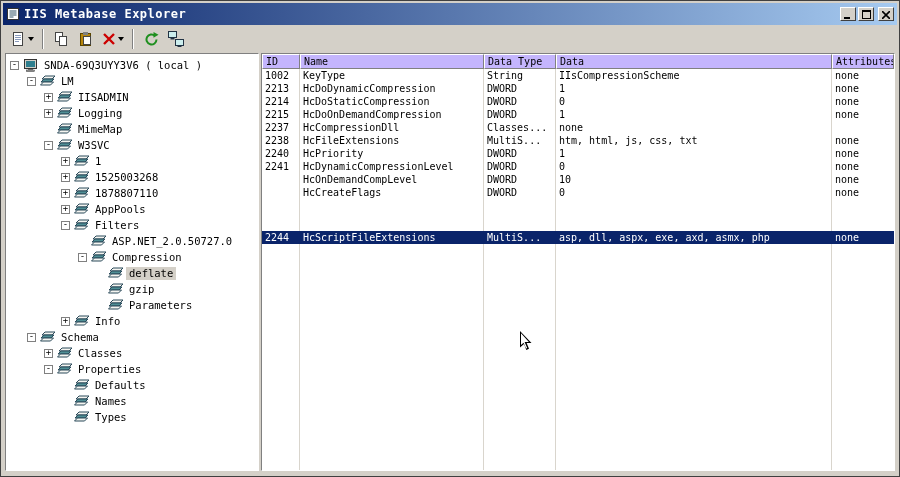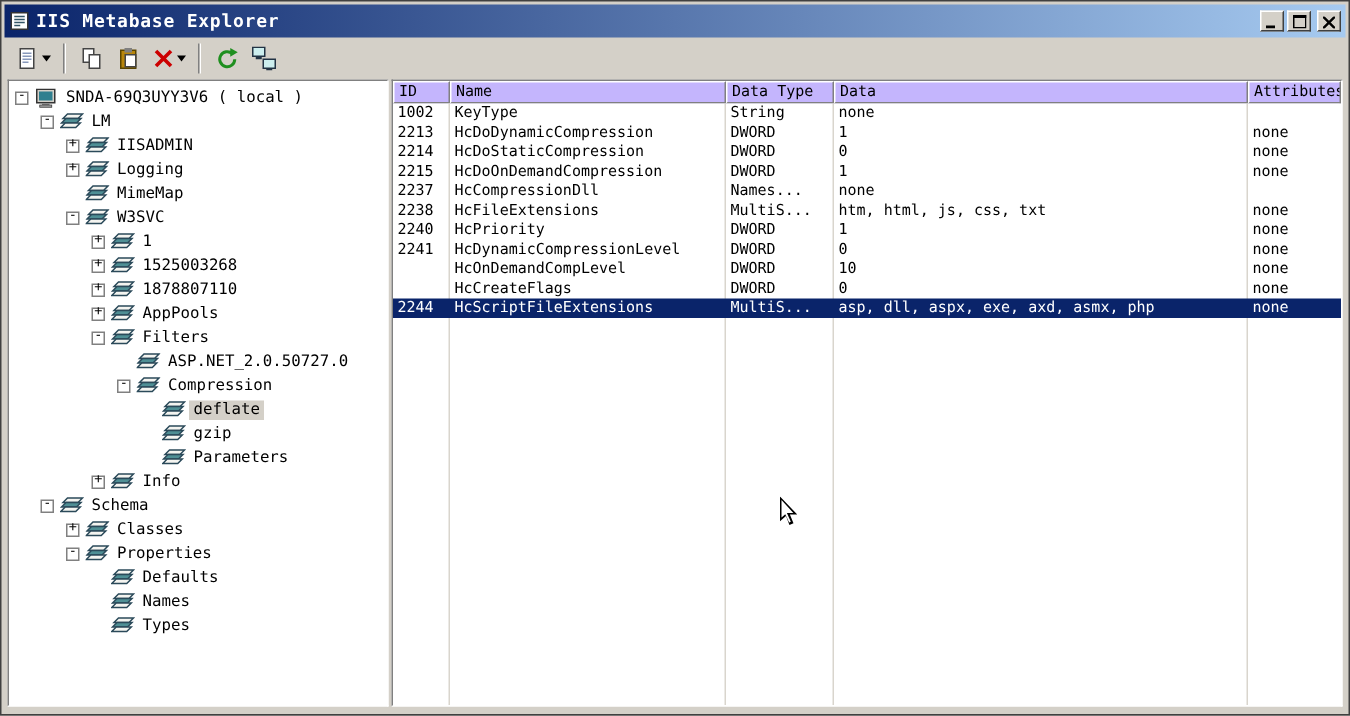--- a/index.html
+++ b/index.html
@@ -45,21 +45,21 @@
   .table-panel { flex: 1; margin-left: 2px; background: #ffffff; border: 1px solid; border-color: #808080 #ffffff #ffffff #808080; display: flex; flex-direction: column; overflow: hidden; min-width: 0; }
   .thead { display: flex; height: 15px; flex: 0 0 auto; background: #d4d0c8; }
   .th { font-size: 10px; line-height: 12px; padding: 1px 3px; background: #c4b5fd; border: 1px solid; border-color: #ffffff #808080 #808080 #ffffff; white-space: nowrap; overflow: hidden; flex: 0 0 auto; color: #000; }
   .th.fill { flex: 1 1 auto; }
   .tbody { flex: 1; background-color: #ffffff;
     background-image: linear-gradient(#d9d5cd,#d9d5cd), linear-gradient(#d9d5cd,#d9d5cd), linear-gradient(#d9d5cd,#d9d5cd), linear-gradient(#d9d5cd,#d9d5cd);
     background-size: 1px 100%, 1px 100%, 1px 100%, 1px 100%;
     background-position: 37px 0, 221px 0, 293px 0, 569px 0;
     background-repeat: no-repeat; }
   .tr { display: flex; height: 13px; width: 100%; }
-  .tr.sel { background: #0a246a; color: #ffffff; }
+  .tr.sel { background: #0a246a; color: #ffffff; margin-top: 32px; }
   .td { font-size: 10px; line-height: 13px; padding: 0 3px; white-space: nowrap; overflow: hidden; flex: 0 0 auto; }
   .td.fill { flex: 1 1 auto; }
 
   .cursor { position: absolute; left: 519px; top: 330px; pointer-events: none; }
 </style>
 </head>
 <body>
 
 <div class="window">
 
@@ -435,20 +435,21 @@
           <div class="th" style="width: 184px;">Name</div>
           <div class="th" style="width: 72px;">Data Type</div>
           <div class="th" style="width: 276px;">Data</div>
           <div class="th fill">Attributes</div>
         </div>
       <div class="tbody">
           <div class="tr">
             <div class="td" style="width: 38px;">1002</div>
             <div class="td" style="width: 184px;">KeyType</div>
             <div class="td" style="width: 72px;">String</div>
+            <div class="td" style="width: 276px;">IIsCompressionScheme</div>
             <div class="td fill">none</div>
           </div>
           <div class="tr">
             <div class="td" style="width: 38px;">2213</div>
             <div class="td" style="width: 184px;">HcDoDynamicCompression</div>
             <div class="td" style="width: 72px;">DWORD</div>
             <div class="td" style="width: 276px;">1</div>
             <div class="td fill">none</div>
           </div>
           <div class="tr">
@@ -461,21 +462,21 @@
           <div class="tr">
             <div class="td" style="width: 38px;">2215</div>
             <div class="td" style="width: 184px;">HcDoOnDemandCompression</div>
             <div class="td" style="width: 72px;">DWORD</div>
             <div class="td" style="width: 276px;">1</div>
             <div class="td fill">none</div>
           </div>
           <div class="tr">
             <div class="td" style="width: 38px;">2237</div>
             <div class="td" style="width: 184px;">HcCompressionDll</div>
-            <div class="td" style="width: 72px;">Names...</div>
+            <div class="td" style="width: 72px;">Classes...</div>
             <div class="td fill">none</div>
           </div>
           <div class="tr">
             <div class="td" style="width: 38px;">2238</div>
             <div class="td" style="width: 184px;">HcFileExtensions</div>
             <div class="td" style="width: 72px;">MultiS...</div>
             <div class="td" style="width: 276px;">htm, html, js, css, txt</div>
             <div class="td fill">none</div>
           </div>
           <div class="tr">

